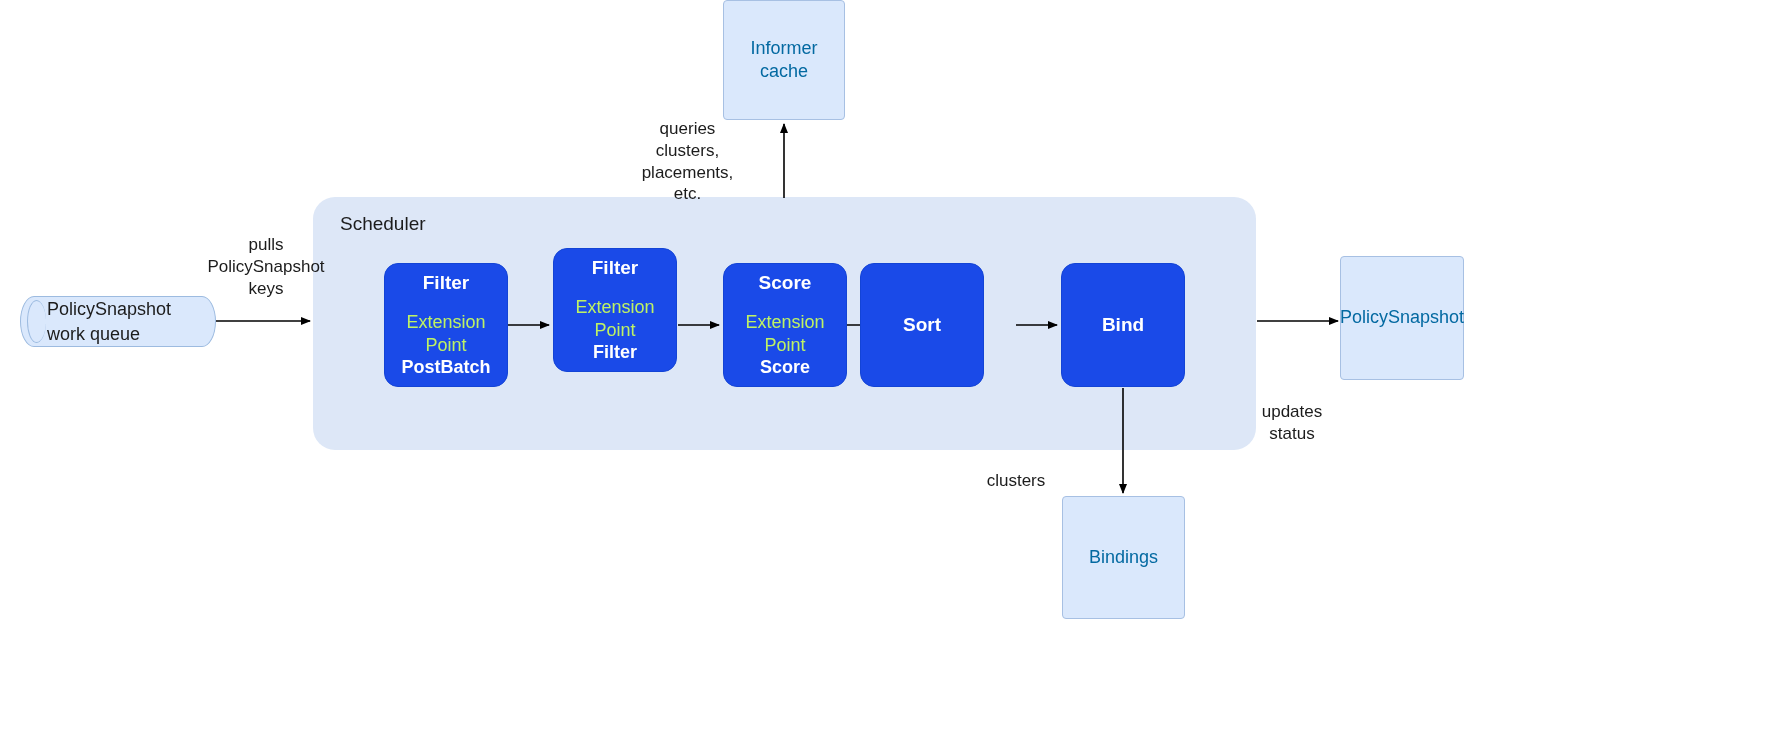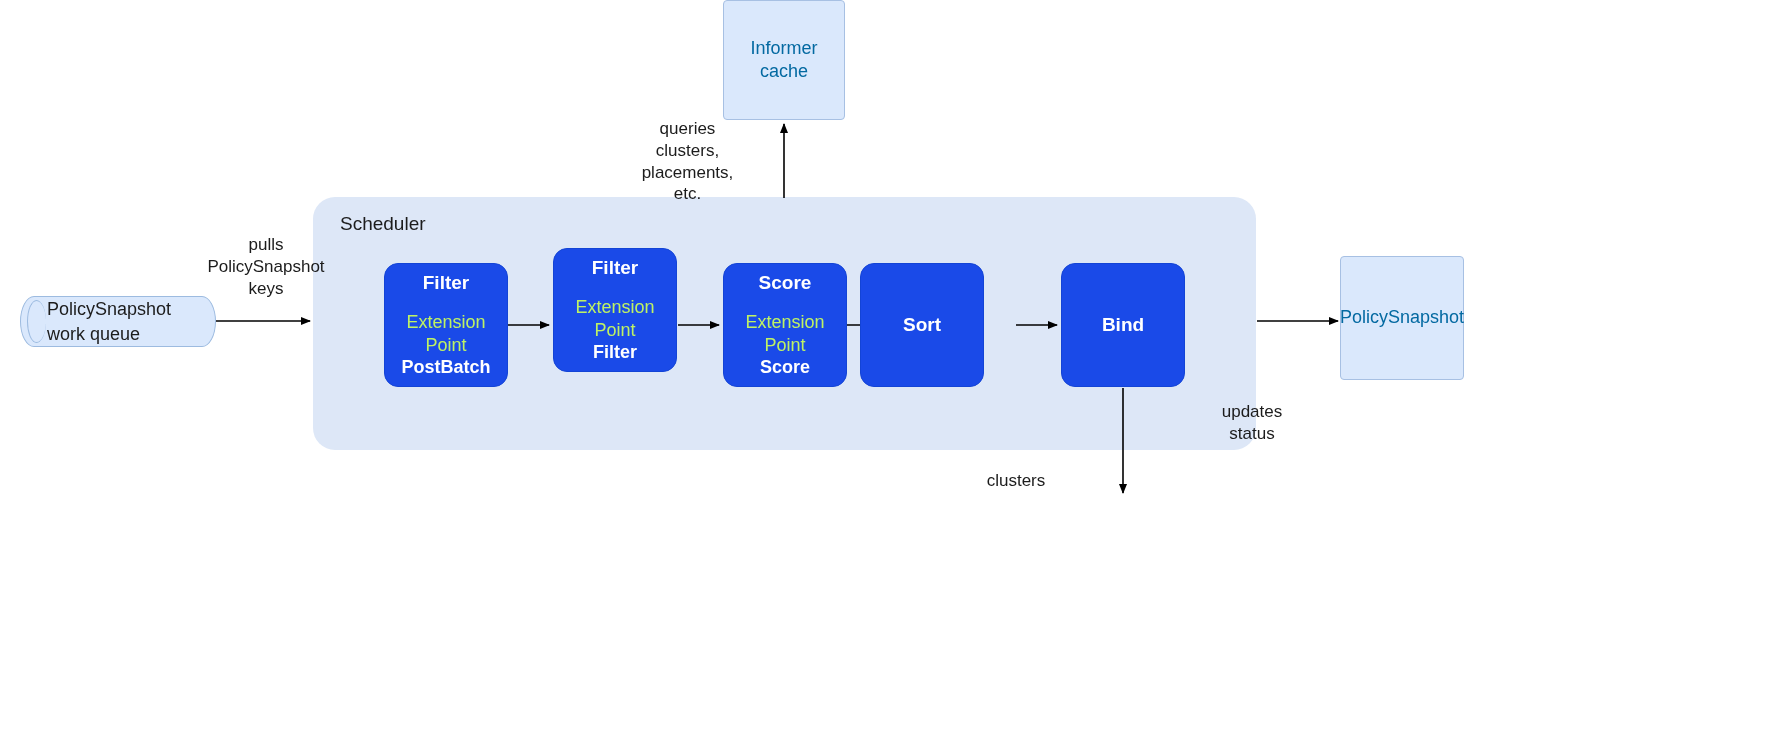--- a/index.html
+++ b/index.html
@@ -167,20 +167,23 @@
   </div>
 
   <div class="node entity" style="left:723px; top:0px; width:122px; height:120px;">
     <span>Informer cache</span>
   </div>
 
   <div class="node entity" style="left:1340px; top:256px; width:124px; height:124px;">
     <span>PolicySnapshot</span>
   </div>
 
+  <div class="node entity" style="left:1062px; top:496px; width:123px; height:123px;">
+    <span>Bindings</span>
+  </div>
 
   <div class="stage" style="left:384px; top:263px; width:124px; height:124px;">
     <span class="stage-title">Filter</span>
     <span class="stage-ep">Extension Point</span>
     <span class="stage-ep-name">PostBatch</span>
   </div>
 
   <div class="stage" style="left:553px; top:248px; width:124px; height:124px;">
     <span class="stage-title">Filter</span>
     <span class="stage-ep">Extension Point</span>
@@ -205,16 +208,16 @@
 PolicySnapshot
 keys</div>
 
   <div class="edge-label" style="left:620px; top:118px; width:135px;">queries
 clusters,
 placements,
 etc.</div>
 
   <div class="edge-label" style="left:958px; top:470px; width:116px;">clusters</div>
 
-  <div class="edge-label" style="left:1189px; top:401px; width:126px;">updates
+  <div class="edge-label" style="left:1229px; top:401px; width:126px;">updates
 status</div>
 
 </div>
 
 </body></html>

